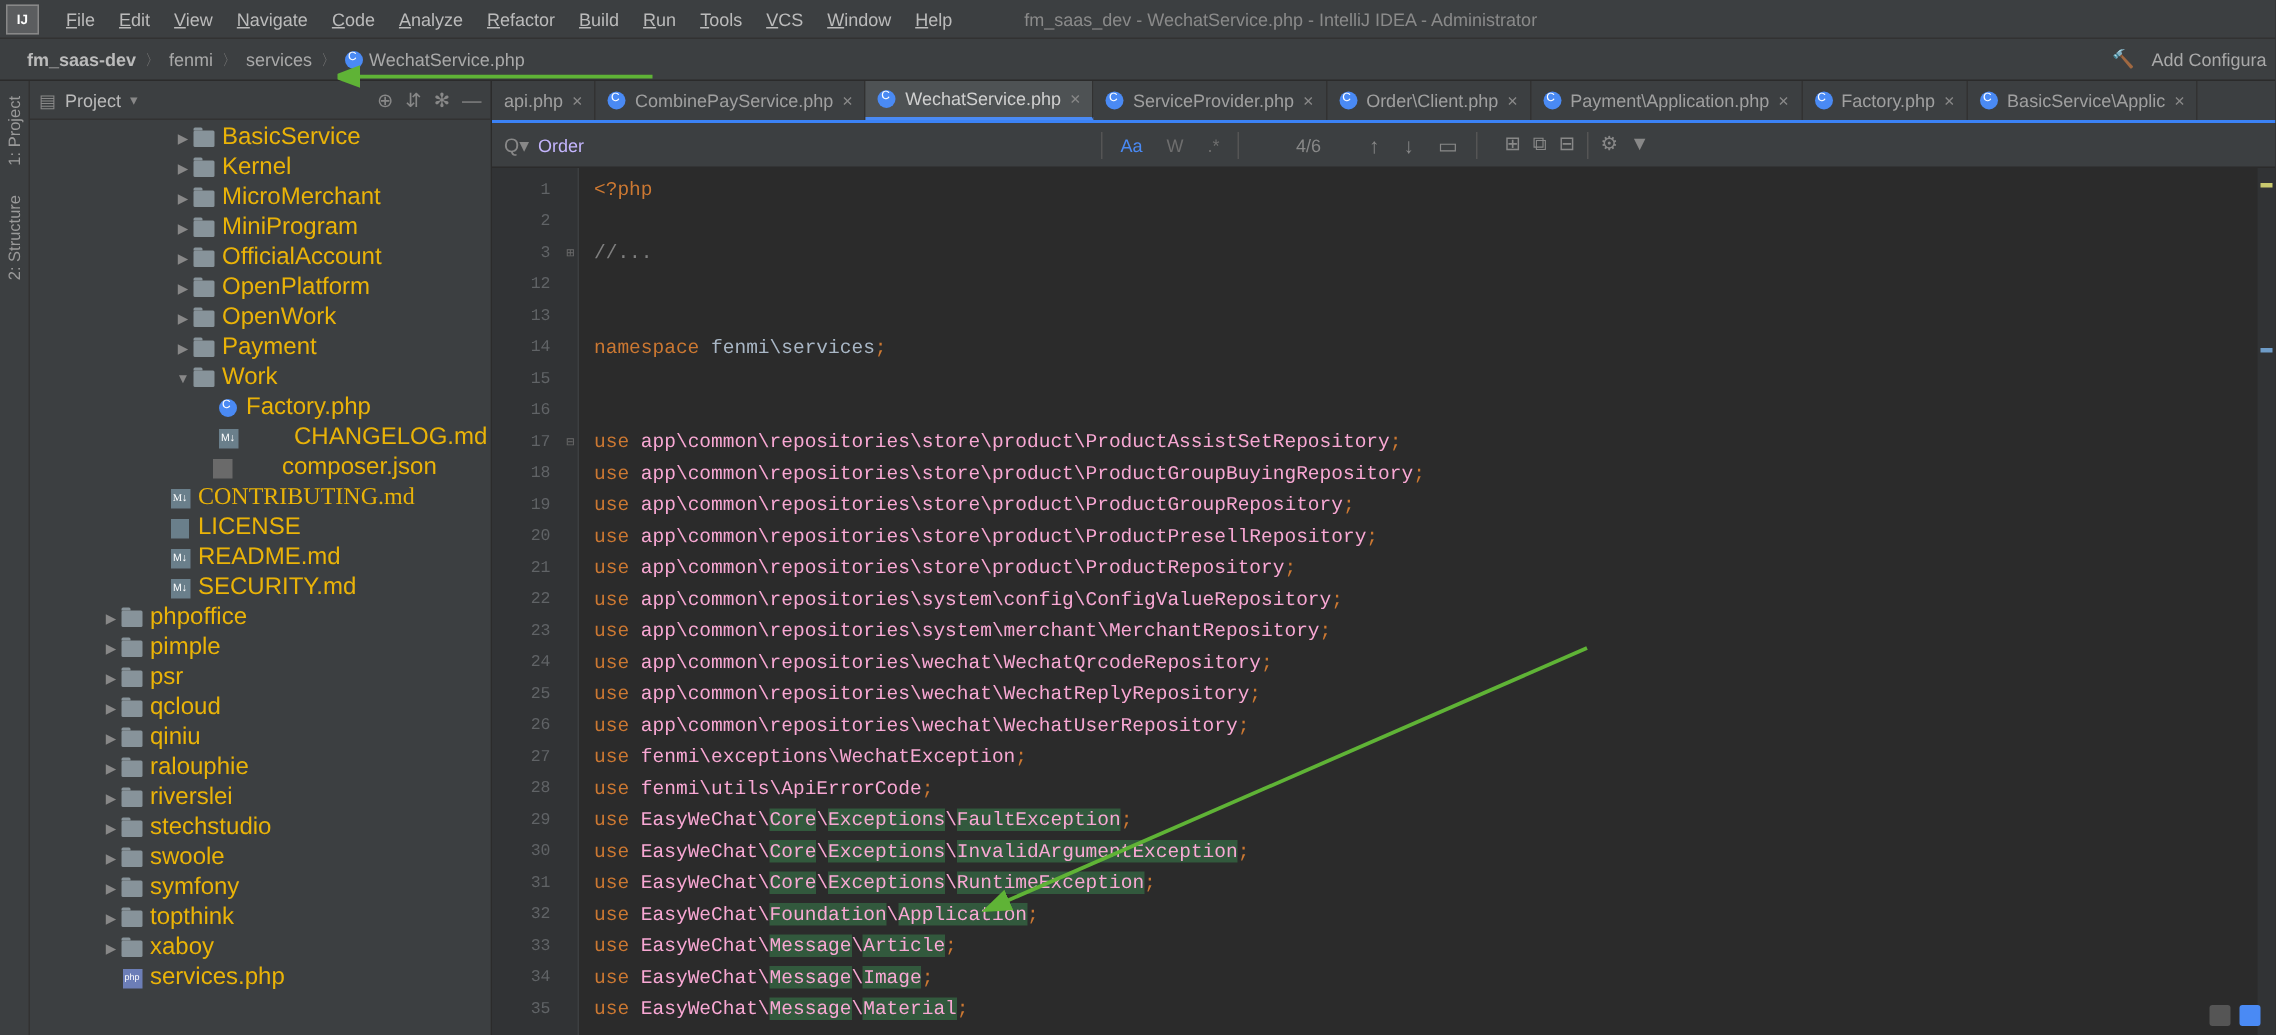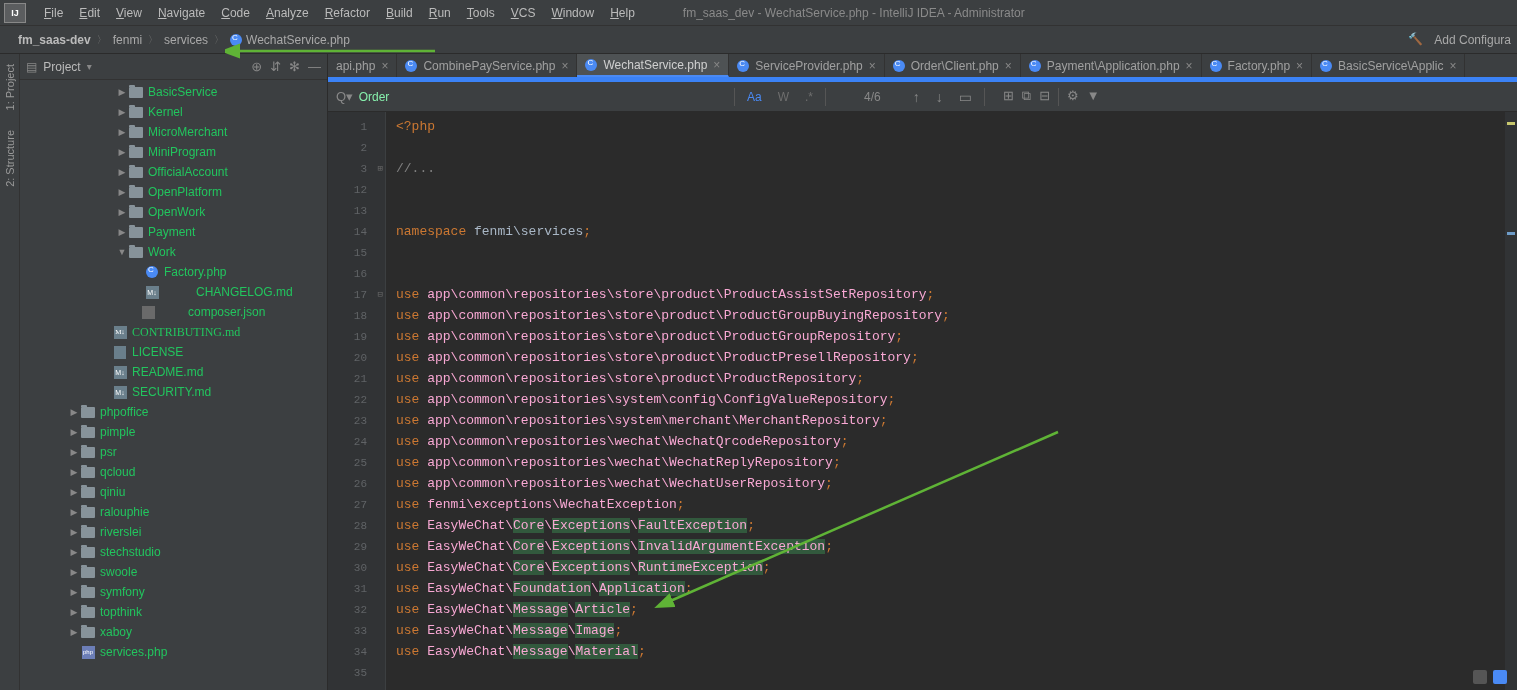--- a/index.html
+++ b/index.html
@@ -46,36 +46,36 @@
 .tw { color: #888; width: 12px; text-align: center; font-size: 9px; }
 .tree-icon { width: 16px; height: 14px; display: inline-flex; align-items: center; justify-content: center; margin-right: 4px; }
 .folder-icon { width: 14px; height: 11px; background: #87939a; border-radius: 1px; position: relative; }
 .folder-icon::before { content: ""; position: absolute; width: 6px; height: 2px; background: #87939a; top: -2px; left: 0; border-radius: 1px 1px 0 0; }
 .file-c-icon { width: 12px; height: 12px; background: #4a8af4; border-radius: 50%; position: relative; }
 .file-c-icon::after { content: "C"; position: absolute; font-size: 8px; color: #fff; left: 2px; top: -1px; }
 .md-icon { width: 13px; height: 13px; background: #6a7f8b; font-size: 7px; color: #fff; display: flex; align-items: center; justify-content: center; }
 .json-icon { width: 13px; height: 13px; background: #6a6a6a; }
 .txt-icon { width: 12px; height: 13px; background: #6a7f8b; }
 .php-icon { width: 13px; height: 13px; background: #6c7eb7; font-size: 6px; color: #fff; display: flex; align-items: center; justify-content: center; }
-.tree-label { color: #22c55e; font-size: 12px; }
+.tree-label { color: #eab308; font-size: 16px; }
 
 
 .editor-area { flex: 1; display: flex; flex-direction: column; background: #2b2b2b; min-width: 0; }
 
-.tabs { height: 28px; background: #3c3f41; display: flex; align-items: stretch; border-bottom: 5px solid #3b82f6; overflow: hidden; }
+.tabs { height: 28px; background: #3c3f41; display: flex; align-items: stretch; border-bottom: 2px solid #3b82f6; overflow: hidden; }
 .tab { display: flex; align-items: center; padding: 0 8px; gap: 6px; border-right: 1px solid #323232; cursor: pointer; color: #a0a0a0; font-size: 12px; white-space: nowrap; }
 .tab.active { background: #4e5254; color: #d0d0d0; border-bottom: 2px solid #4a8af4; }
 .tab-icon { width: 12px; height: 12px; background: #4a8af4; border-radius: 50%; position: relative; flex-shrink: 0; }
 .tab-icon::after { content: "C"; position: absolute; font-size: 8px; color: #fff; left: 2px; top: -1px; }
 .tab-close { color: #888; font-size: 12px; }
 
 .find-bar { height: 30px; background: #3c3f41; display: flex; align-items: center; padding: 0 8px; border-bottom: 1px solid #2b2b2b; gap: 8px; }
 .find-input-wrap { display: flex; align-items: center; gap: 6px; flex: 0 0 390px; }
 .find-q { color: #888; font-size: 13px; }
-.find-input { background: transparent; border: none; color: #86efac; font-size: 12px; outline: none; flex: 1; }
+.find-input { background: transparent; border: none; color: #c4b5fd; font-size: 12px; outline: none; flex: 1; }
 .find-sep { width: 1px; height: 18px; background: #555; }
 .find-opt { color: #6e6e6e; font-size: 12px; cursor: pointer; padding: 2px 4px; }
 .find-opt.on { color: #4a8af4; }
 .find-count { color: #888; font-size: 12px; margin-left: 30px; margin-right: 20px; }
 .find-nav { color: #888; font-size: 14px; cursor: pointer; padding: 0 4px; }
 .find-icons-right { display: flex; gap: 8px; margin-left: 10px; }
 .fi { color: #888; font-size: 13px; cursor: pointer; }
 
 .code-area { flex: 1; display: flex; overflow: hidden; position: relative; }
 .gutter { width: 58px; background: #313335; border-right: 1px solid #3c3f41; padding-top: 4px; }
@@ -483,20 +483,21 @@
           <div class="cline"><span class="kw">use </span><span class="pkg">app\common\repositories\store\product\ProductGroupBuyingRepository</span><span class="semi">;</span></div>
           <div class="cline"><span class="kw">use </span><span class="pkg">app\common\repositories\store\product\ProductGroupRepository</span><span class="semi">;</span></div>
           <div class="cline"><span class="kw">use </span><span class="pkg">app\common\repositories\store\product\ProductPresellRepository</span><span class="semi">;</span></div>
           <div class="cline"><span class="kw">use </span><span class="pkg">app\common\repositories\store\product\ProductRepository</span><span class="semi">;</span></div>
           <div class="cline"><span class="kw">use </span><span class="pkg">app\common\repositories\system\config\ConfigValueRepository</span><span class="semi">;</span></div>
           <div class="cline"><span class="kw">use </span><span class="pkg">app\common\repositories\system\merchant\MerchantRepository</span><span class="semi">;</span></div>
           <div class="cline"><span class="kw">use </span><span class="pkg">app\common\repositories\wechat\WechatQrcodeRepository</span><span class="semi">;</span></div>
           <div class="cline"><span class="kw">use </span><span class="pkg">app\common\repositories\wechat\WechatReplyRepository</span><span class="semi">;</span></div>
           <div class="cline"><span class="kw">use </span><span class="pkg">app\common\repositories\wechat\WechatUserRepository</span><span class="semi">;</span></div>
           <div class="cline"><span class="kw">use </span><span class="pkg">fenmi\exceptions\WechatException</span><span class="semi">;</span></div>
+          <div class="cline"><span class="kw">use </span><span class="pkg">fenmi\utils\ApiErrorCode</span><span class="semi">;</span></div>
           <div class="cline"><span class="kw">use </span><span class="pkg">EasyWeChat\<span class="hl">Core</span>\<span class="hl">Exceptions</span>\<span class="hl">FaultException</span></span><span class="semi">;</span></div>
           <div class="cline"><span class="kw">use </span><span class="pkg">EasyWeChat\<span class="hl">Core</span>\<span class="hl">Exceptions</span>\<span class="hl">InvalidArgumentException</span></span><span class="semi">;</span></div>
           <div class="cline"><span class="kw">use </span><span class="pkg">EasyWeChat\<span class="hl">Core</span>\<span class="hl">Exceptions</span>\<span class="hl">RuntimeException</span></span><span class="semi">;</span></div>
           <div class="cline"><span class="kw">use </span><span class="pkg">EasyWeChat\<span class="hl">Foundation</span>\<span class="hl">Application</span></span><span class="semi">;</span></div>
           <div class="cline"><span class="kw">use </span><span class="pkg">EasyWeChat\<span class="hl">Message</span>\<span class="hl">Article</span></span><span class="semi">;</span></div>
           <div class="cline"><span class="kw">use </span><span class="pkg">EasyWeChat\<span class="hl">Message</span>\<span class="hl">Image</span></span><span class="semi">;</span></div>
           <div class="cline"><span class="kw">use </span><span class="pkg">EasyWeChat\<span class="hl">Message</span>\<span class="hl">Material</span></span><span class="semi">;</span></div>
         </div>
       <div class="right-gutter">
         <div class="rg-mark" style="top:10px;background:#c8c86e;"></div>

